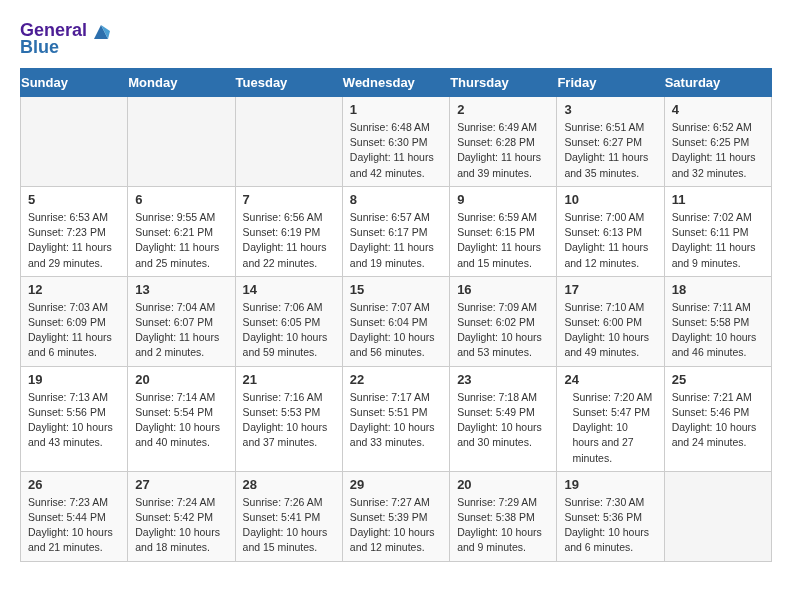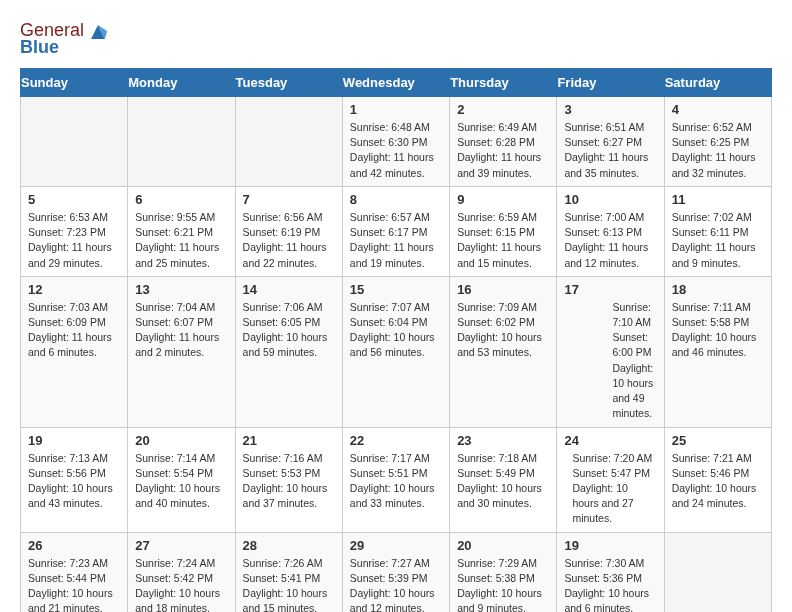--- a/index.html
+++ b/index.html
@@ -82,21 +82,21 @@
       display: flex;
       align-items: center;
     }
   </style>
 </head>
 <body>
 
 <div class="header">
   <div class="logo">
     <div class="logo-text-row">
-      <span style="font-size:18px;font-weight:normal;color:#7f1d1d;">General</span>
+      <span style="font-size:18px;font-weight:bold;color:#4c1d95;">General</span>
       <svg width="22" height="20" viewBox="0 0 22 20" style="margin-left:3px;vertical-align:middle;">
         <polygon points="4,18 11,4 18,18" fill="#2c6fad"></polygon>
         <polygon points="11,4 20,10 18,18" fill="#4a9fd4"></polygon>
       </svg>
     </div>
     <span style="font-size:18px;font-weight:bold;color:#2c6fad;margin-top:-4px;">Blue</span>
   </div>
 </div>
 
 <table class="calendar">
@@ -211,21 +211,21 @@
 Daylight: 10 hours and 56 minutes.</div>
         </td>
         <td>
           <span class="day-number">16</span>
           <div class="day-info" style="white-space: pre-line;">Sunrise: 7:09 AM
 Sunset: 6:02 PM
 Daylight: 10 hours and 53 minutes.</div>
         </td>
         <td>
           <span class="day-number">17</span>
-          <div class="day-info" style="white-space: pre-line; margin-left: 48px;">Sunrise: 7:10 AM
+          <div class="day-info" style="white-space: pre-line;">Sunrise: 7:10 AM
 Sunset: 6:00 PM
 Daylight: 10 hours and 49 minutes.</div>
         </td>
         <td>
           <span class="day-number">18</span>
           <div class="day-info" style="white-space: pre-line;">Sunrise: 7:11 AM
 Sunset: 5:58 PM
 Daylight: 10 hours and 46 minutes.</div>
         </td>
       </tr>

